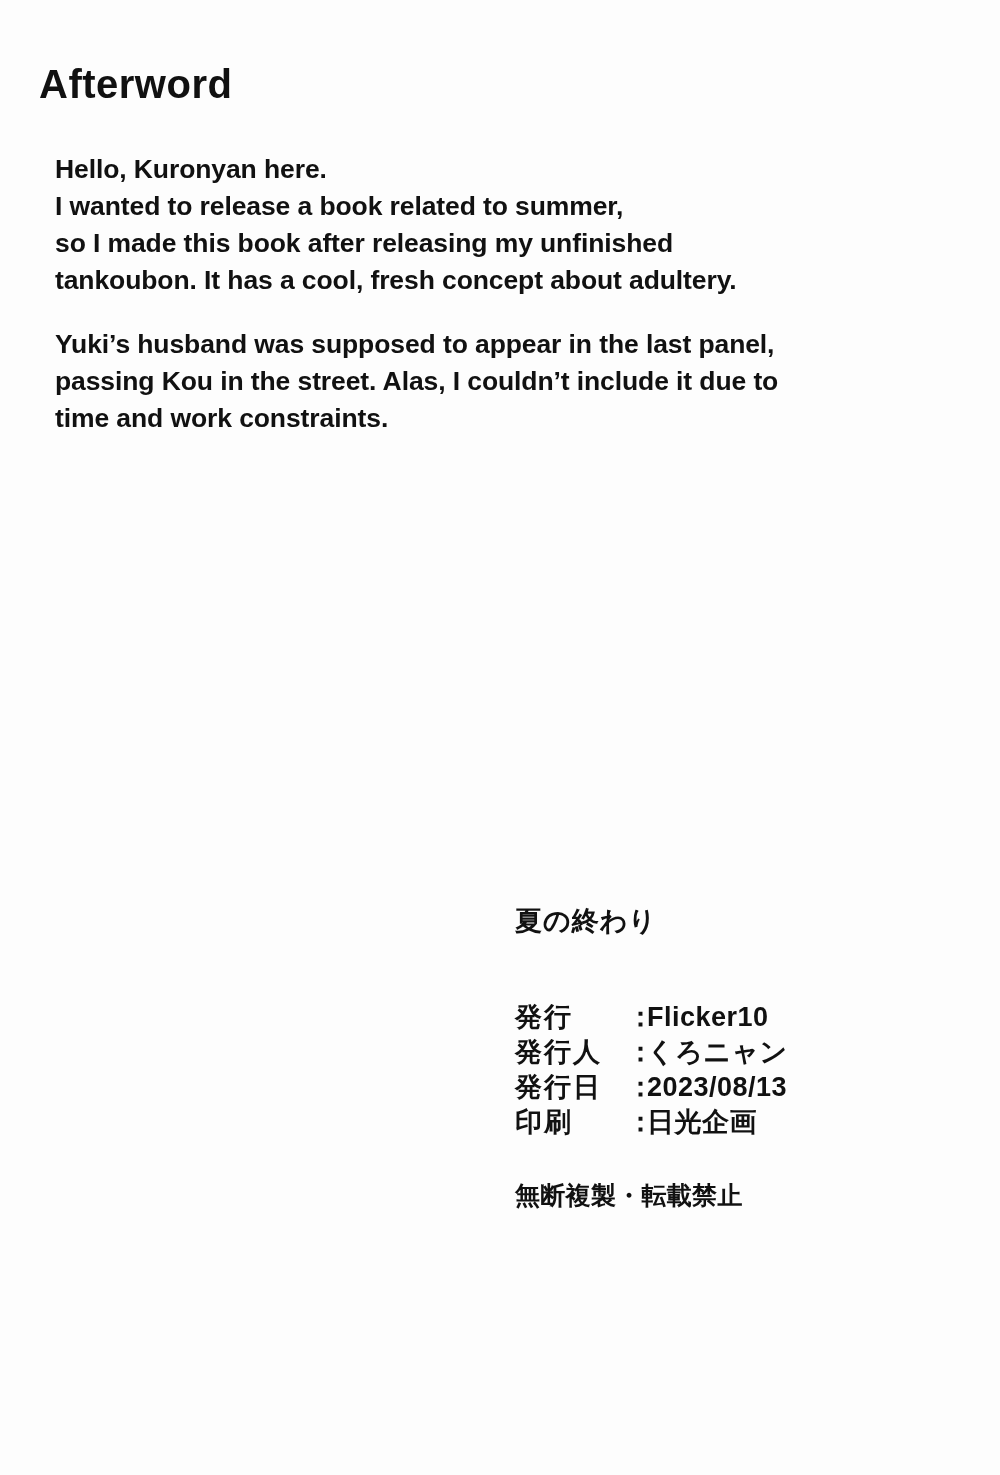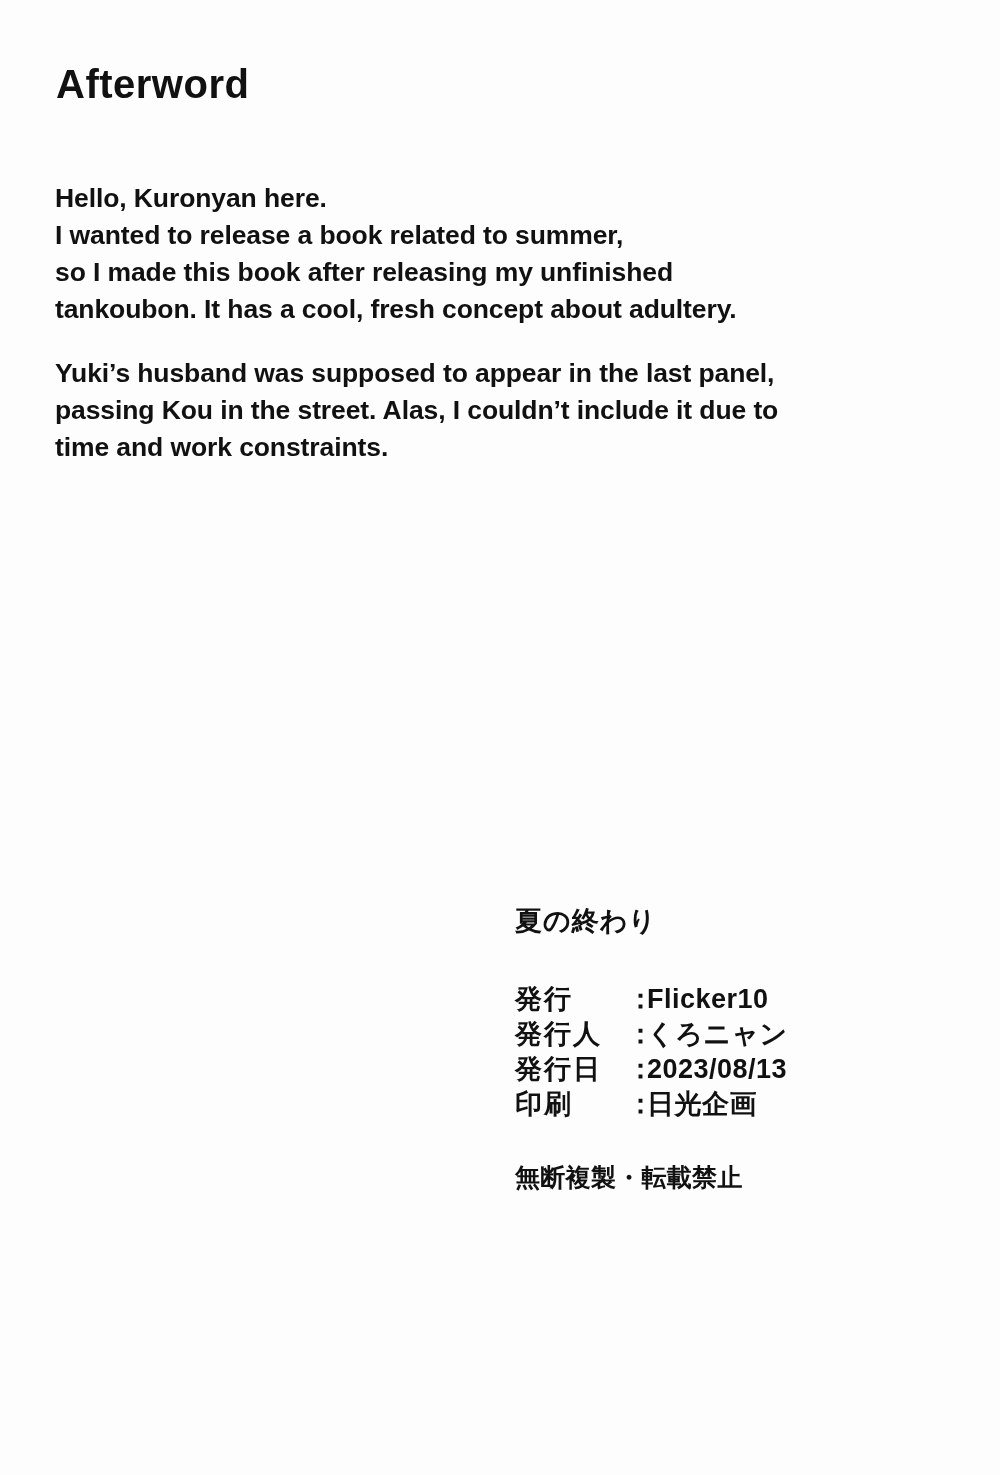--- a/index.html
+++ b/index.html
@@ -18,34 +18,34 @@
 
   .page {
     position: absolute;
     inset: 0;
     background: #fdfdfd;
   }
 
   
   .afterword-title {
     position: absolute;
-    left: 56px;
+    left: 39px;
     top: 62px;
     font-size: 40px;
     font-weight: bold;
     letter-spacing: 0.5px;
     color: #111111;
     line-height: 1.1;
   }
 
   
   .afterword-body {
     position: absolute;
     left: 55px;
-    top: 180px;
+    top: 151px;
     width: 880px;
     font-size: 26.5px;
     font-weight: bold;
     line-height: 37px;
     color: #111111;
     letter-spacing: -0.1px;
   }
   .afterword-body p {
     margin: 0 0 27px 0;
     white-space: pre-line;
@@ -59,21 +59,21 @@
     position: absolute;
     left: 515px;
     top: 905px;
     width: 440px;
     color: #111111;
   }
   .colophon-title {
     font-size: 27px;
     font-weight: bold;
     line-height: 1.2;
-    margin-bottom: 45px;
+    margin-bottom: 63px;
     letter-spacing: 1px;
   }
   .colophon-rows {
     margin-bottom: 38px;
   }
   .colophon-row {
     display: flex;
     align-items: baseline;
     font-size: 27px;
     font-weight: bold;

